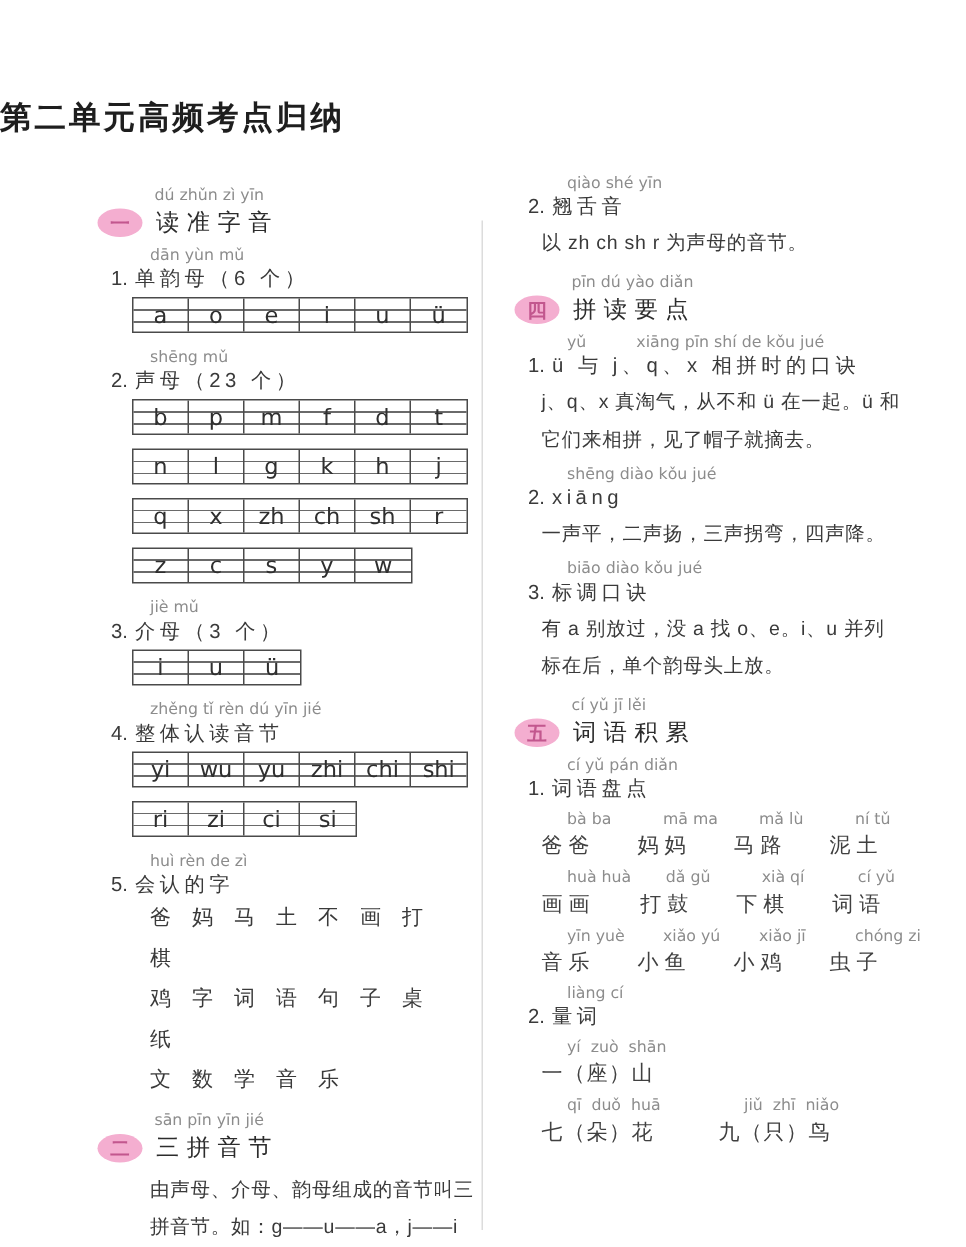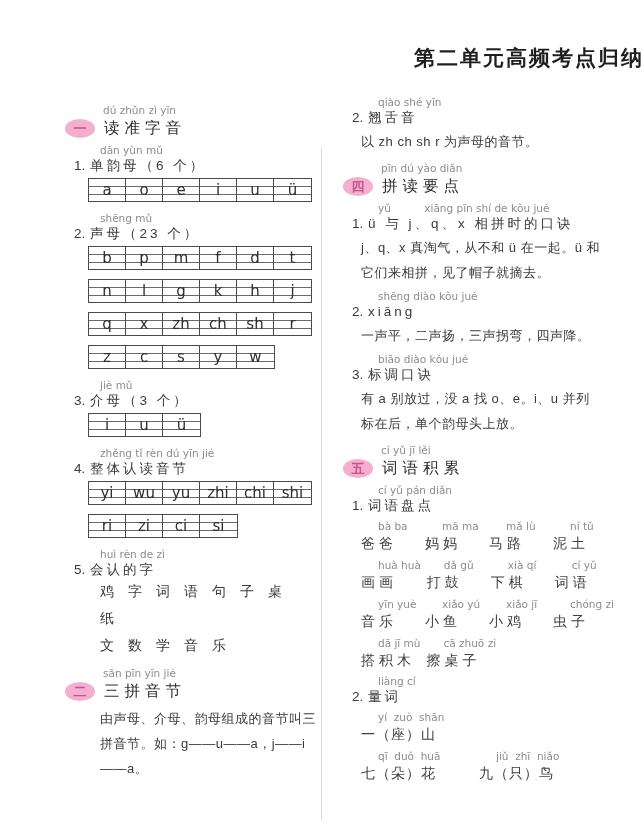--- a/index.html
+++ b/index.html
@@ -3,21 +3,21 @@
 <meta charset="utf-8">
 <style>
   * { margin:0; padding:0; box-sizing:border-box; }
   html,body { background:#ffffff; }
   body {
     width:644px; height:831px; overflow:hidden; position:relative;
     font-family:"Liberation Sans","DejaVu Sans",sans-serif;
     color:#3c3c3c;
   }
   .page-title {
-    text-align:right; padding-top:44px; font-size:21px; font-weight:bold;
+    text-align:left; padding-top:64px; font-size:21px; font-weight:bold;
     letter-spacing:2px; color:#1e1e1e;
   }
   .columns { display:flex; align-items:flex-start; margin-top:24px; padding-left:65px; }
   .col-left  { width:256px; }
   .col-right { width:300px; padding-left:22px; }
   .divider { position:absolute; left:321px; top:147px; width:1px; height:673px; background:#dcdcdc; }
 
   .py {
     font-size:10.5px; line-height:13px; color:#8c8c8c; white-space:pre;
     font-family:"DejaVu Sans",sans-serif; display:block;
@@ -172,20 +172,21 @@
       </div>
 
     <div class="item">
       <span class="py">huì rèn de zì</span>
       <div class="head">
         <span class="num">5.</span>
         <span class="label">会认的字</span>
       </div>
     </div>
     <div>
+        <div class="charrow">爸妈马土不画打棋</div>
         <div class="charrow">鸡字词语句子桌纸</div>
         <div class="charrow">文数学音乐</div>
       </div>
 
     <div class="sec">
       <span class="py">sān pīn yīn jié</span>
       <div class="sec-row">
         <span class="badge">二</span>
         <span class="sec-title">三拼音节</span>
       </div>
@@ -307,30 +308,20 @@
       </span>
         <span class="word">
         <span class="py">xiǎo jī</span>
         <span class="zh">小鸡</span>
       </span>
         <span class="word">
         <span class="py">chóng zi</span>
         <span class="zh">虫子</span>
       </span>
       </div>
-    <div class="wordrow">
-        <span class="word">
-        <span class="py">dā jī mù</span>
-        <span class="zh">搭积木</span>
-      </span>
-        <span class="word">
-        <span class="py">cā zhuō zi</span>
-        <span class="zh">擦桌子</span>
-      </span>
-      </div>
 
     <div class="item">
       <span class="py">liàng cí</span>
       <div class="head">
         <span class="num">2.</span>
         <span class="label">量词</span>
       </div>
     </div>
 
     <div class="wordrow quantrow">

